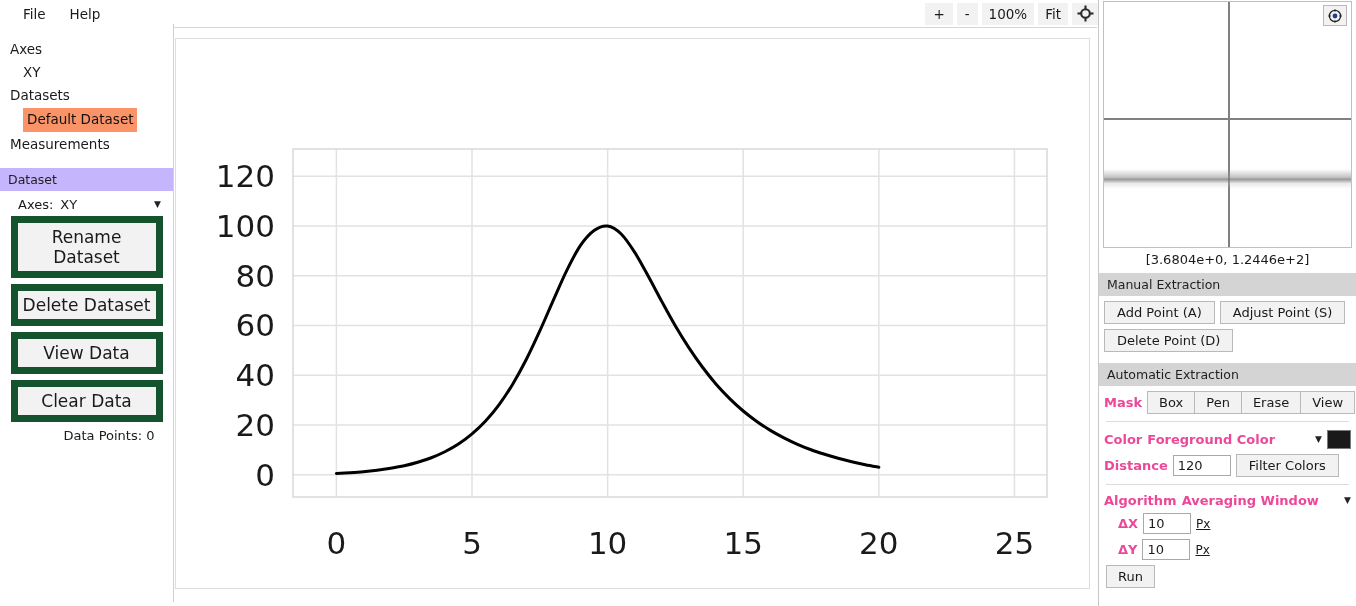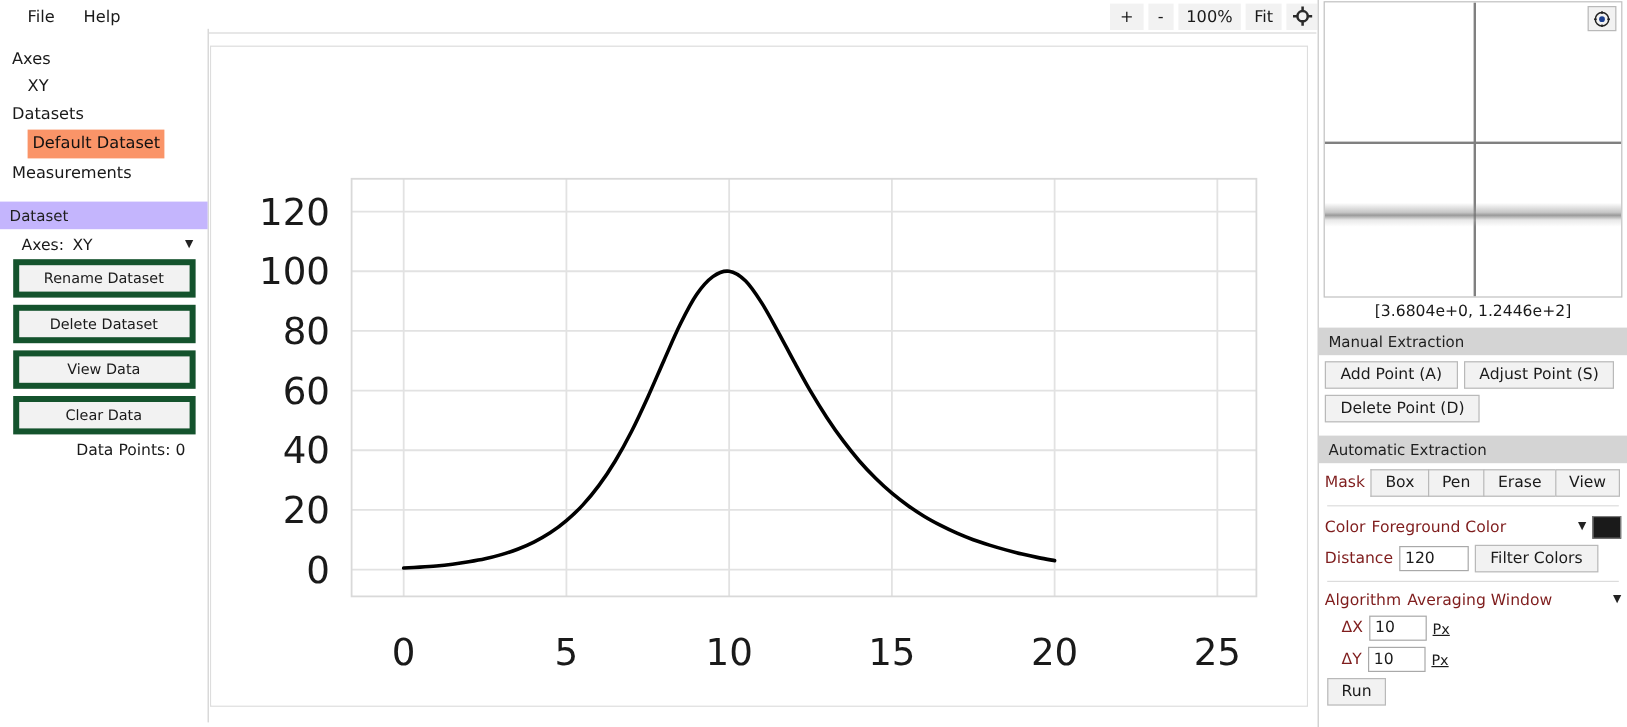--- a/index.html
+++ b/index.html
@@ -93,22 +93,22 @@
     justify-content: space-between;
     cursor: default;
   }
   .axes-combo .val { font-size: 13px; }
   .caret { font-size: 9px; color: #222; line-height: 1; }
 
   .side-btn {
     display: block;
     width: 152px; margin: 0 auto 6px auto;
     background: #f2f2f2;
-    border: 5px solid #14532d;
-    font-size: 12px; color: #1a1a1a;
+    border: 7px solid #14532d;
+    font-size: 17px; color: #1a1a1a;
     padding: 4px 0; text-align: center;
     cursor: default;
     font-family: inherit;
   }
   #datapoints {
     text-align: center; font-size: 13px;
     margin-top: 6px; color: #1a1a1a; margin-left: 45px;
   }
 
   
@@ -173,21 +173,21 @@
     color: #1f1f1f;
   }
   .rp-body { padding: 5px 5px 6px 5px; }
   .rp-row { display: flex; align-items: center; margin-bottom: 5px; gap: 5px; }
   .rp-btn {
     background: #f2f2f2; border: 1px solid #b9b9b9;
     font-size: 13px; color: #1a1a1a;
     padding: 3px 12px; cursor: default;
     font-family: inherit; white-space: nowrap;
   }
-  .rp-label { font-size: 13px; color: #7f1d1d; white-space: nowrap; }
+  .rp-label { font-size: 13px; color: #ec4899; white-space: nowrap; font-weight: bold; }
 
   
   .seg-group { display: flex; }
   .seg-btn {
     background: #f2f2f2; border: 1px solid #b9b9b9;
     border-right-width: 0;
     font-size: 13px; color: #1a1a1a;
     padding: 3px 11px; cursor: default;
     font-family: inherit;
   }

